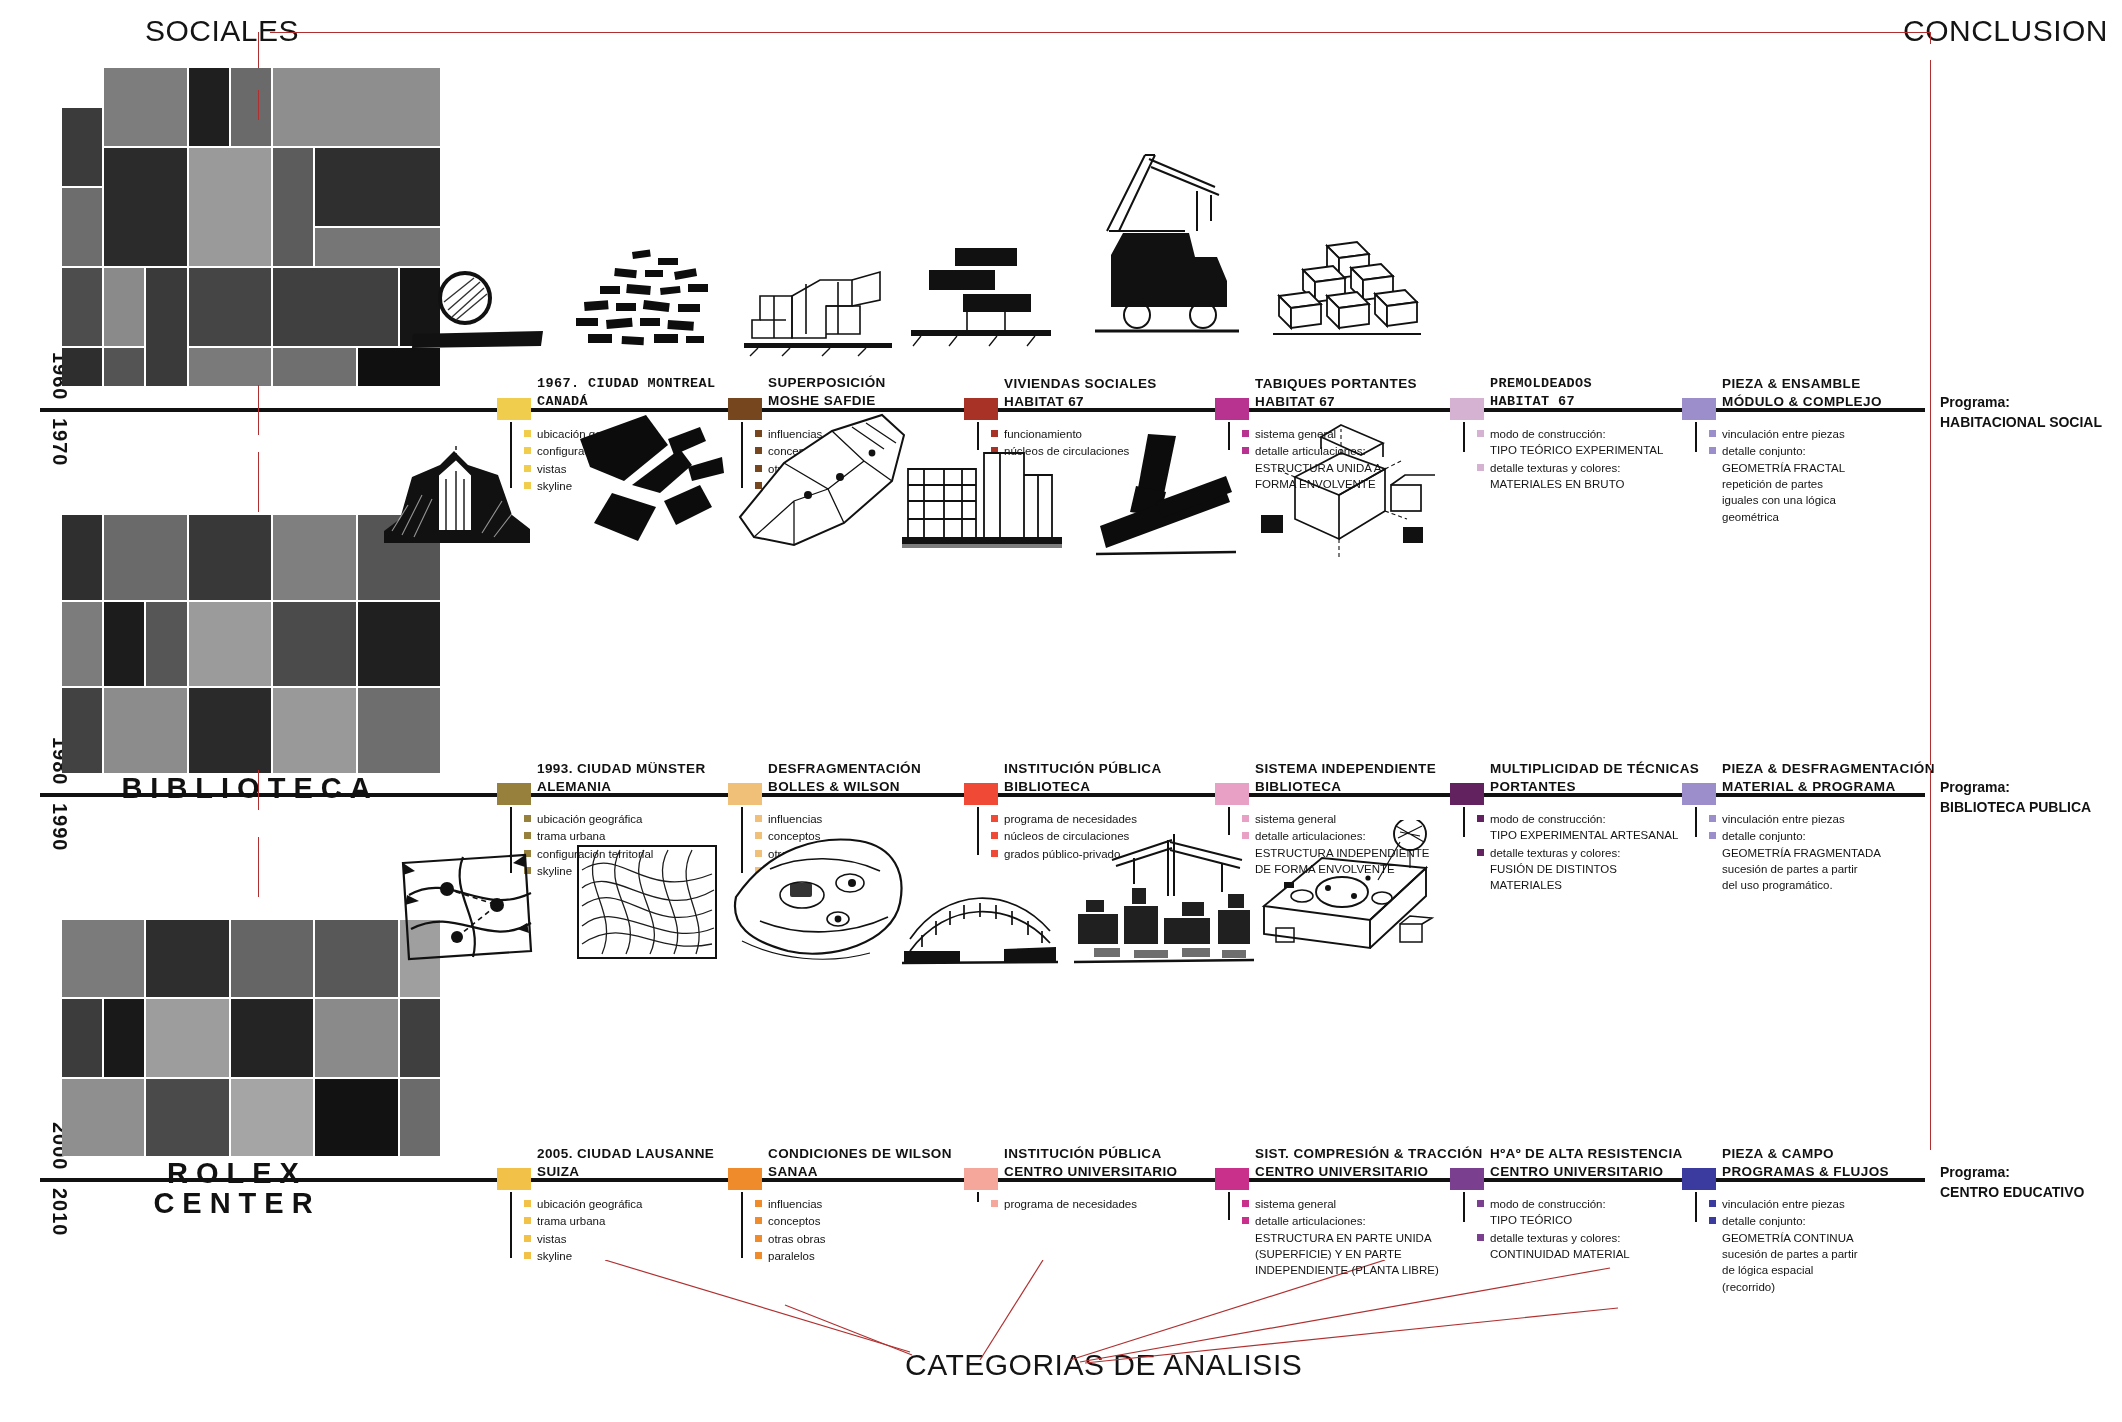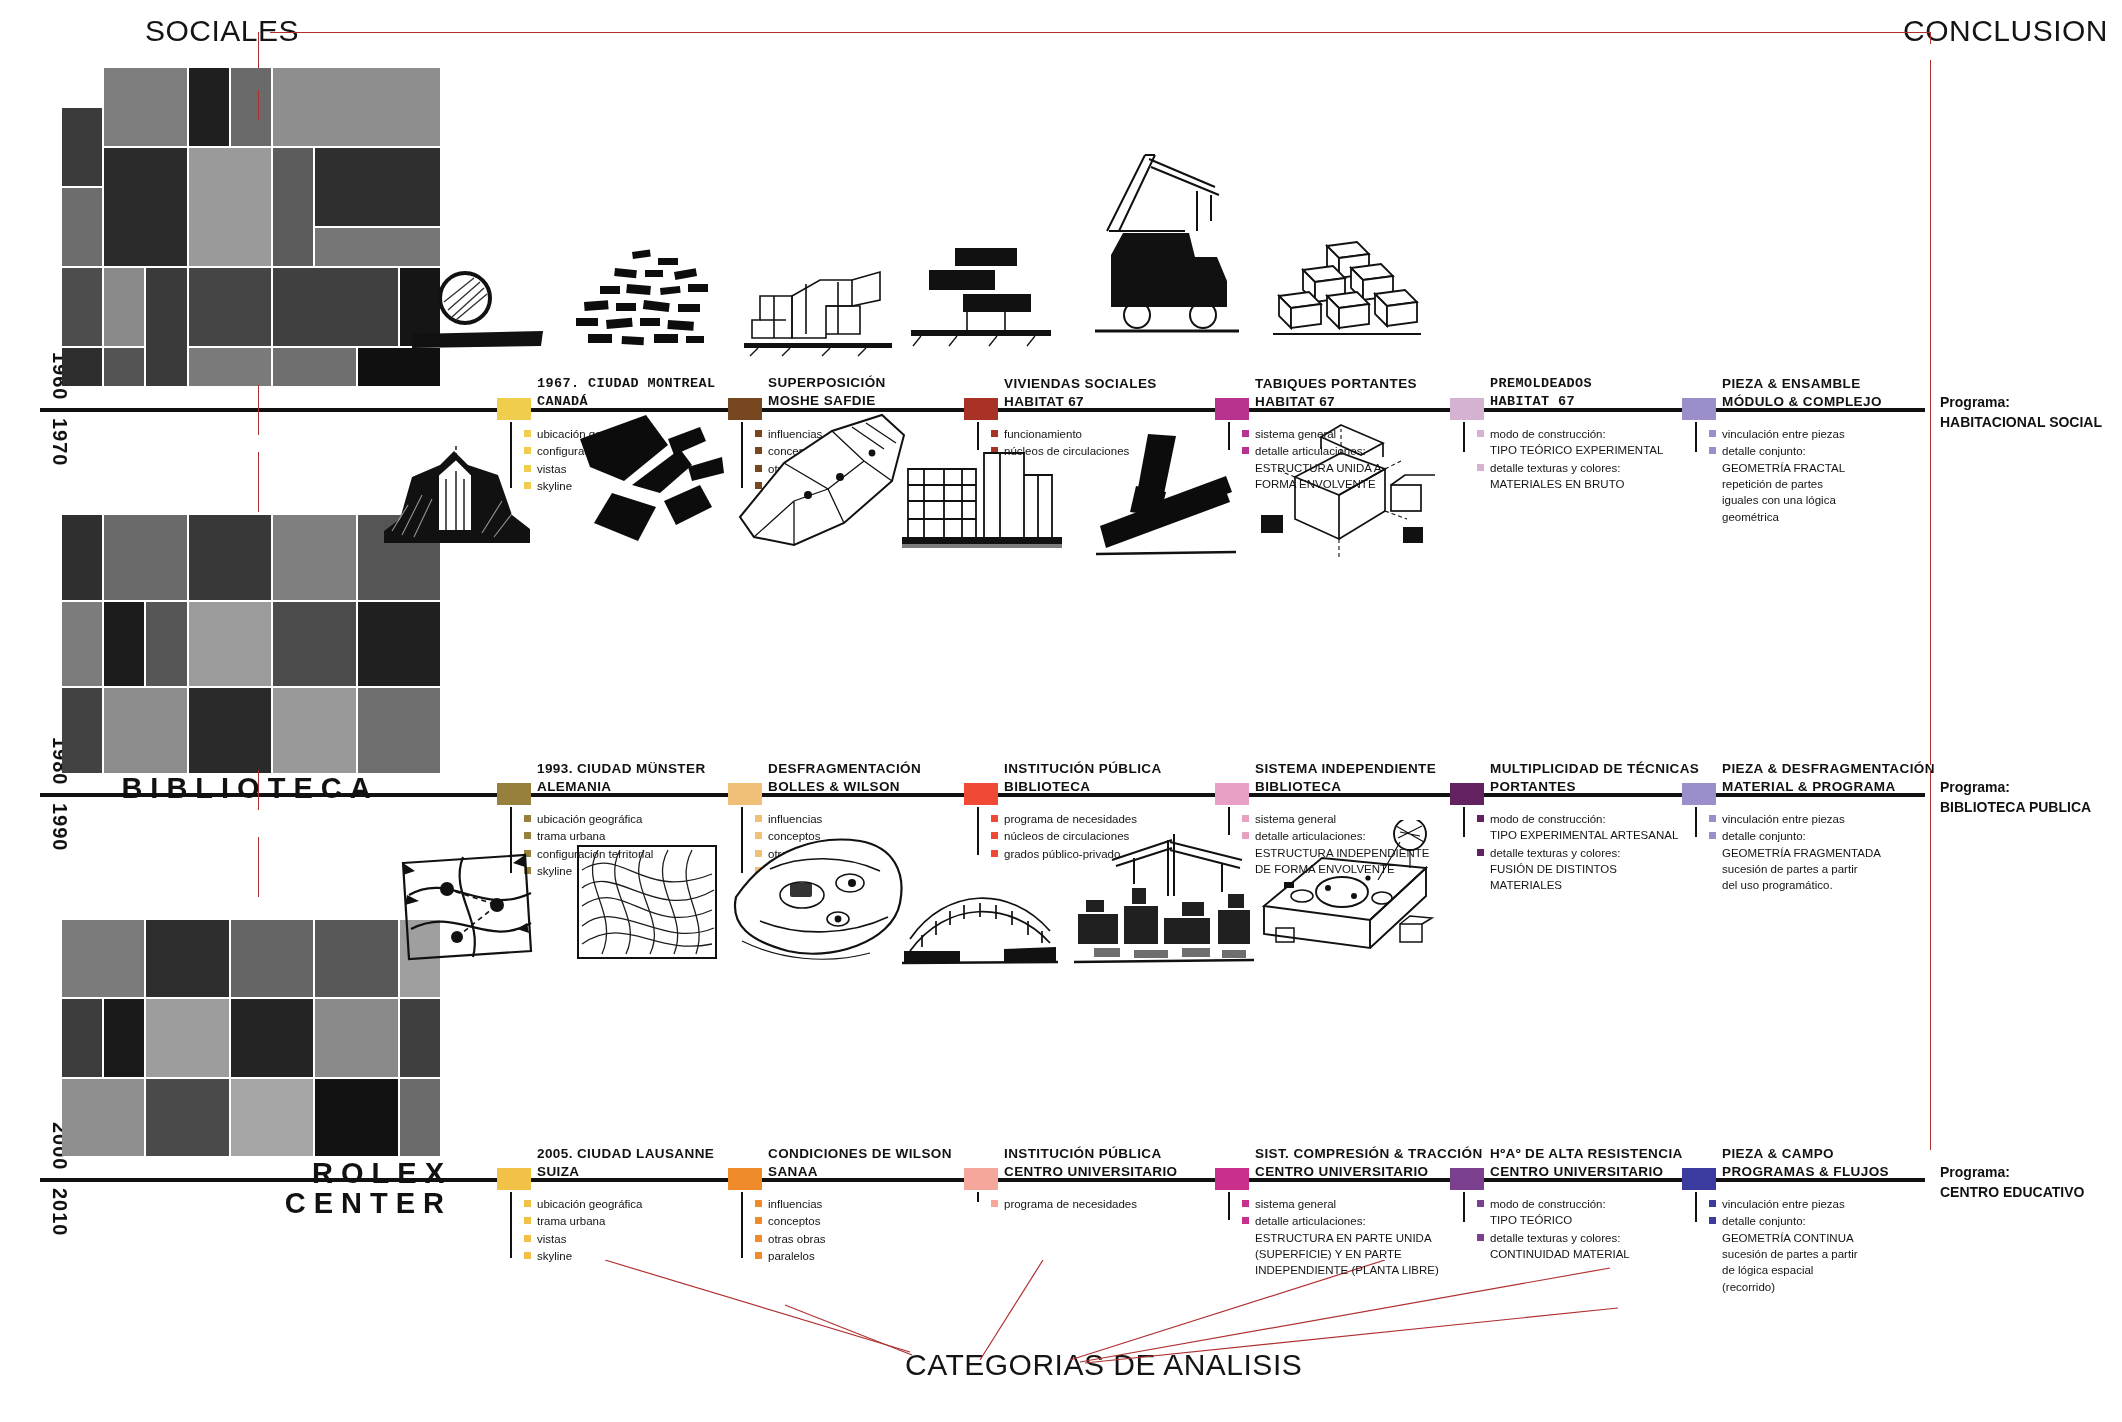--- a/index.html
+++ b/index.html
@@ -615,21 +615,21 @@
     <div class="cell" style="grid-area:3/5/5/7;background:#242424"></div>
     <div class="cell" style="grid-area:5/5/7/7;background:#a5a5a5"></div>
     <div class="cell" style="grid-area:1/7/3/9;background:#585858"></div>
     <div class="cell" style="grid-area:3/7/5/9;background:#8a8a8a"></div>
     <div class="cell" style="grid-area:5/7/7/9;background:#121212"></div>
     <div class="cell" style="grid-area:1/9/3/10;background:#9f9f9f"></div>
     <div class="cell" style="grid-area:3/9/5/10;background:#3f3f3f"></div>
     <div class="cell" style="grid-area:5/9/7/10;background:#6b6b6b"></div>
   </div>
 
-  <div class="proj-title" style="left:74px;top:388px;width:378px;text-align:right;">
+  <div class="proj-title" style="left:48px;top:388px;width:378px;">
     <span class="l1">ROLEX</span>
     <span class="l2">CENTER</span>
   </div>
   <div class="red-line v" style="left:258px;top:0px;height:40px;"></div>
 
   <div class="sketch" style="left:385px;top:75px;">
     <svg width="160" height="125" viewBox="0 0 160 125">
       <g fill="none" stroke="#111" stroke-width="2.2">
         <path d="M18 18 L140 10 L146 106 L24 114 Z"></path>
         <path d="M24 50 C 66 26, 96 72, 146 48"></path>

